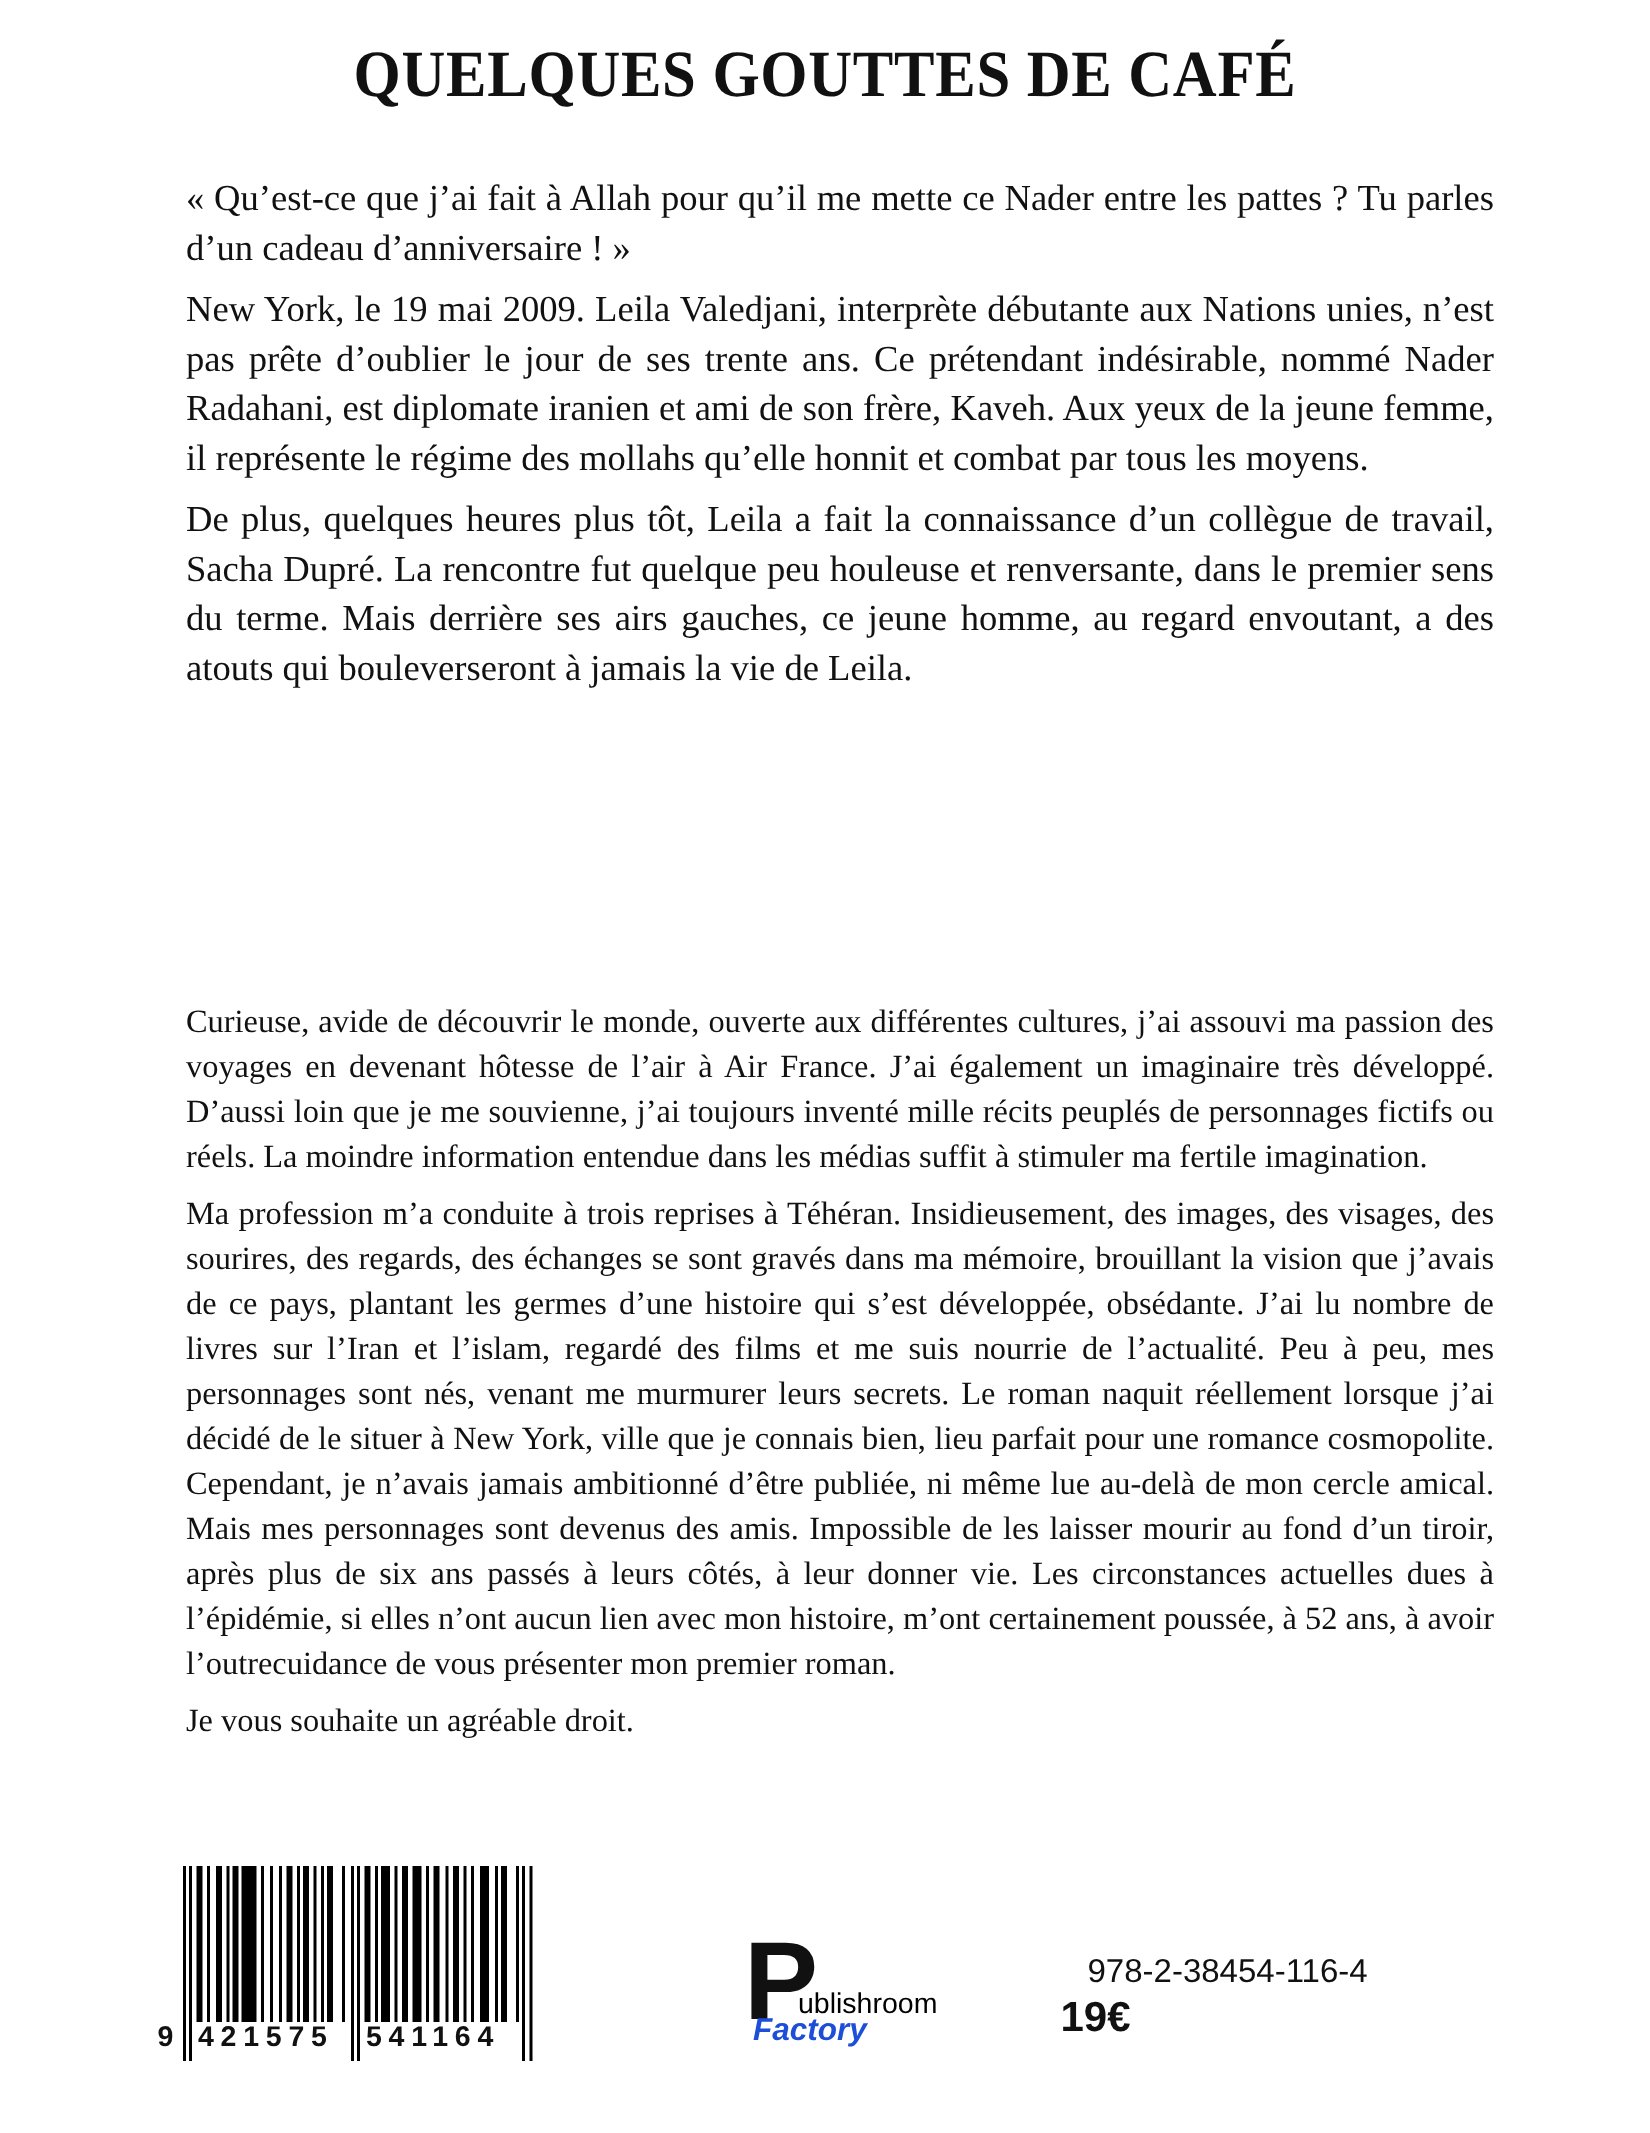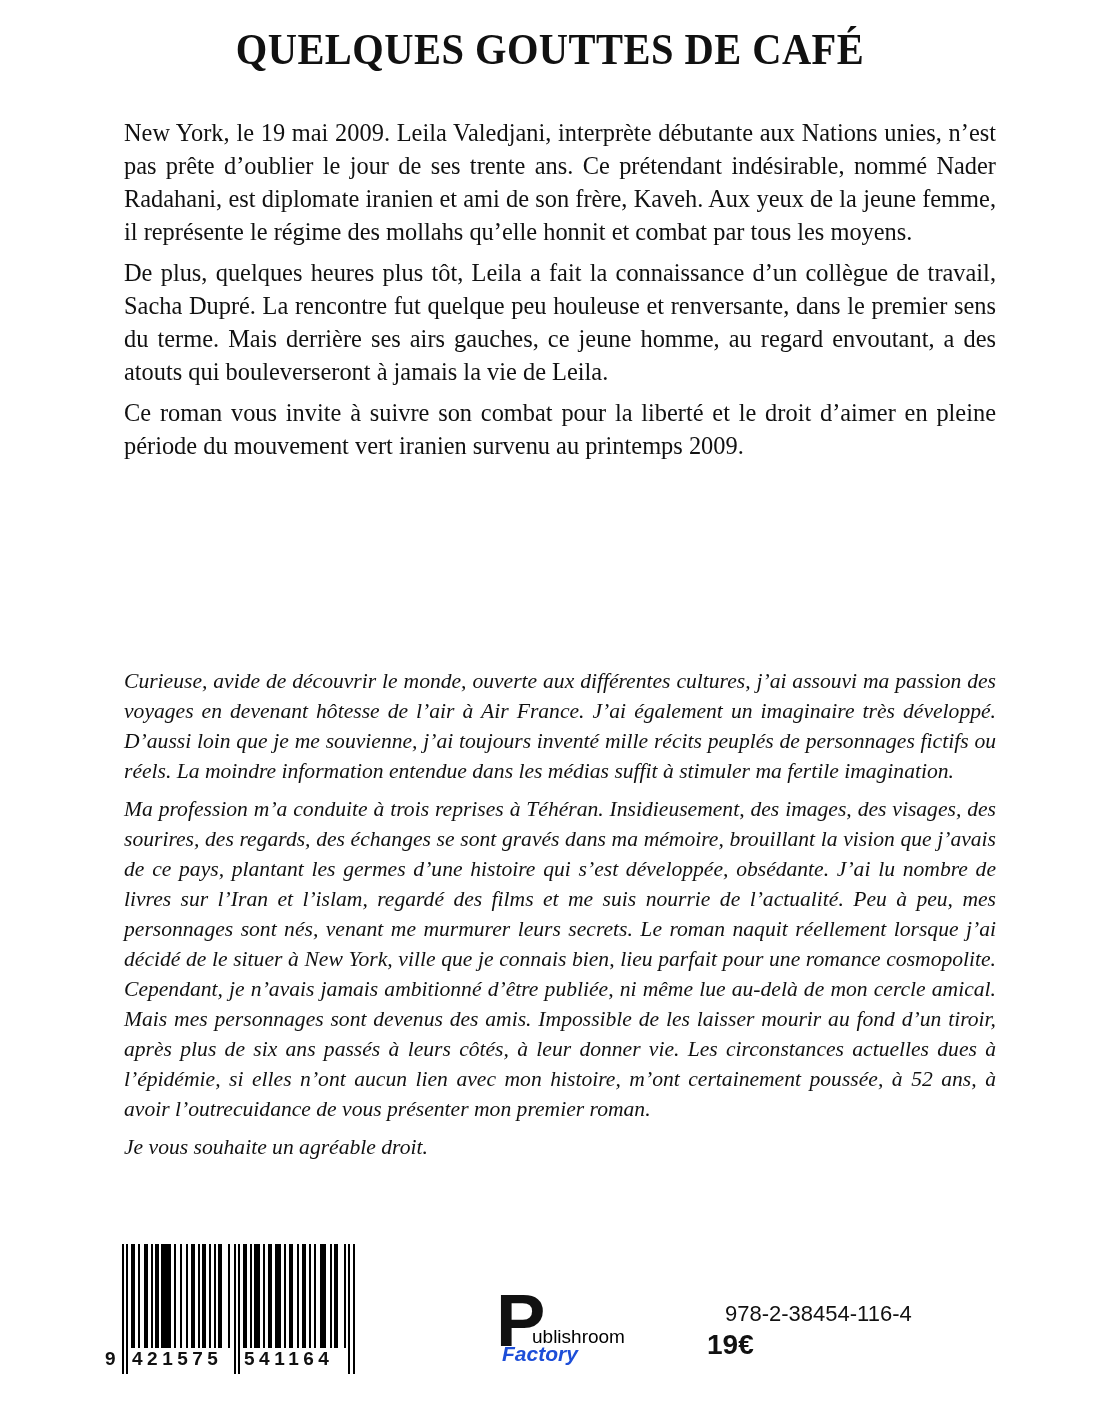--- a/index.html
+++ b/index.html
@@ -10,21 +10,21 @@
     font-size: 44px; letter-spacing: 0.5px; transform: scaleX(0.92); transform-origin: center;
   }
   .body {
     position: absolute; left: 124px; top: 116px; width: 872px;
     font-family: "Liberation Serif", "DejaVu Serif", serif;
     font-size: 24.4px; line-height: 33px; text-align: justify;
   }
   .body p { margin: 0 0 8px 0; }
   .bio {
     position: absolute; left: 124px; top: 666px; width: 872px;
-    font-family: "Liberation Serif", "DejaVu Serif", serif; font-style: italic;
+    font-family: "Liberation Serif", "DejaVu Serif", serif; 
     font-size: 21.6px; line-height: 30px; text-align: justify;
   }
   .bio p { margin: 0 0 8px 0; }
   .barcode { position: absolute; left: 122px; top: 1244px; width: 234px; height: 130px; }
   .barcode-digits {
     position: absolute; top: 1348px; font-family: "Liberation Sans", "DejaVu Sans", sans-serif;
     font-weight: bold; font-size: 19px; letter-spacing: 4.5px; background: #fff; line-height: 22px;
   }
   .logo { position: absolute; left: 496px; top: 1284px; width: 140px; height: 90px; }
   .logo-p {
@@ -47,23 +47,23 @@
     position: absolute; left: 707px; top: 1331px; font-family: Liberation Sans, sans-serif;
     font-weight: bold; font-size: 28px; line-height: 28px;
   }
 </style>
 </head>
 <body>
 
 <h1 class="title" style="margin:0;">QUELQUES GOUTTES DE CAFÉ</h1>
 
 <div class="body">
+  <p>« Qu’est-ce que j’ai fait à Allah pour qu’il me mette ce Nader entre les pattes ? Tu parles d’un cadeau d’anniversaire ! »</p>
   <p>New York, le 19 mai 2009. Leila Valedjani, interprète débutante aux Nations unies, n’est pas prête d’oublier le jour de ses trente ans. Ce prétendant indésirable, nommé Nader Radahani, est diplomate iranien et ami de son frère, Kaveh. Aux yeux de la jeune femme, il représente le régime des mollahs qu’elle honnit et combat par tous les moyens.</p>
   <p>De plus, quelques heures plus tôt, Leila a fait la connaissance d’un collègue de travail, Sacha Dupré. La rencontre fut quelque peu houleuse et renversante, dans le premier sens du terme. Mais derrière ses airs gauches, ce jeune homme, au regard envoutant, a des atouts qui bouleverseront à jamais la vie de Leila.</p>
-  <p>Ce roman vous invite à suivre son combat pour la liberté et le droit d’aimer en pleine période du mouvement vert iranien survenu au printemps 2009.</p>
 </div>
 
 <div class="bio">
   <p>Curieuse, avide de découvrir le monde, ouverte aux différentes cultures, j’ai assouvi ma passion des voyages en devenant hôtesse de l’air à Air France. J’ai également un imaginaire très développé. D’aussi loin que je me souvienne, j’ai toujours inventé mille récits peuplés de personnages fictifs ou réels. La moindre information entendue dans les médias suffit à stimuler ma fertile imagination.</p>
   <p>Ma profession m’a conduite à trois reprises à Téhéran. Insidieusement, des images, des visages, des sourires, des regards, des échanges se sont gravés dans ma mémoire, brouillant la vision que j’avais de ce pays, plantant les germes d’une histoire qui s’est développée, obsédante. J’ai lu nombre de livres sur l’Iran et l’islam, regardé des films et me suis nourrie de l’actualité. Peu à peu, mes personnages sont nés, venant me murmurer leurs secrets. Le roman naquit réellement lorsque j’ai décidé de le situer à New York, ville que je connais bien, lieu parfait pour une romance cosmopolite. Cependant, je n’avais jamais ambitionné d’être publiée, ni même lue au-delà de mon cercle amical. Mais mes personnages sont devenus des amis. Impossible de les laisser mourir au fond d’un tiroir, après plus de six ans passés à leurs côtés, à leur donner vie. Les circonstances actuelles dues à l’épidémie, si elles n’ont aucun lien avec mon histoire, m’ont certainement poussée, à 52 ans, à avoir l’outrecuidance de vous présenter mon premier roman.</p>
   <p>Je vous souhaite un agréable droit.</p>
 </div>
 
 <svg class="barcode" viewBox="0 0 234 130" preserveAspectRatio="none">
   <g fill="#000">

